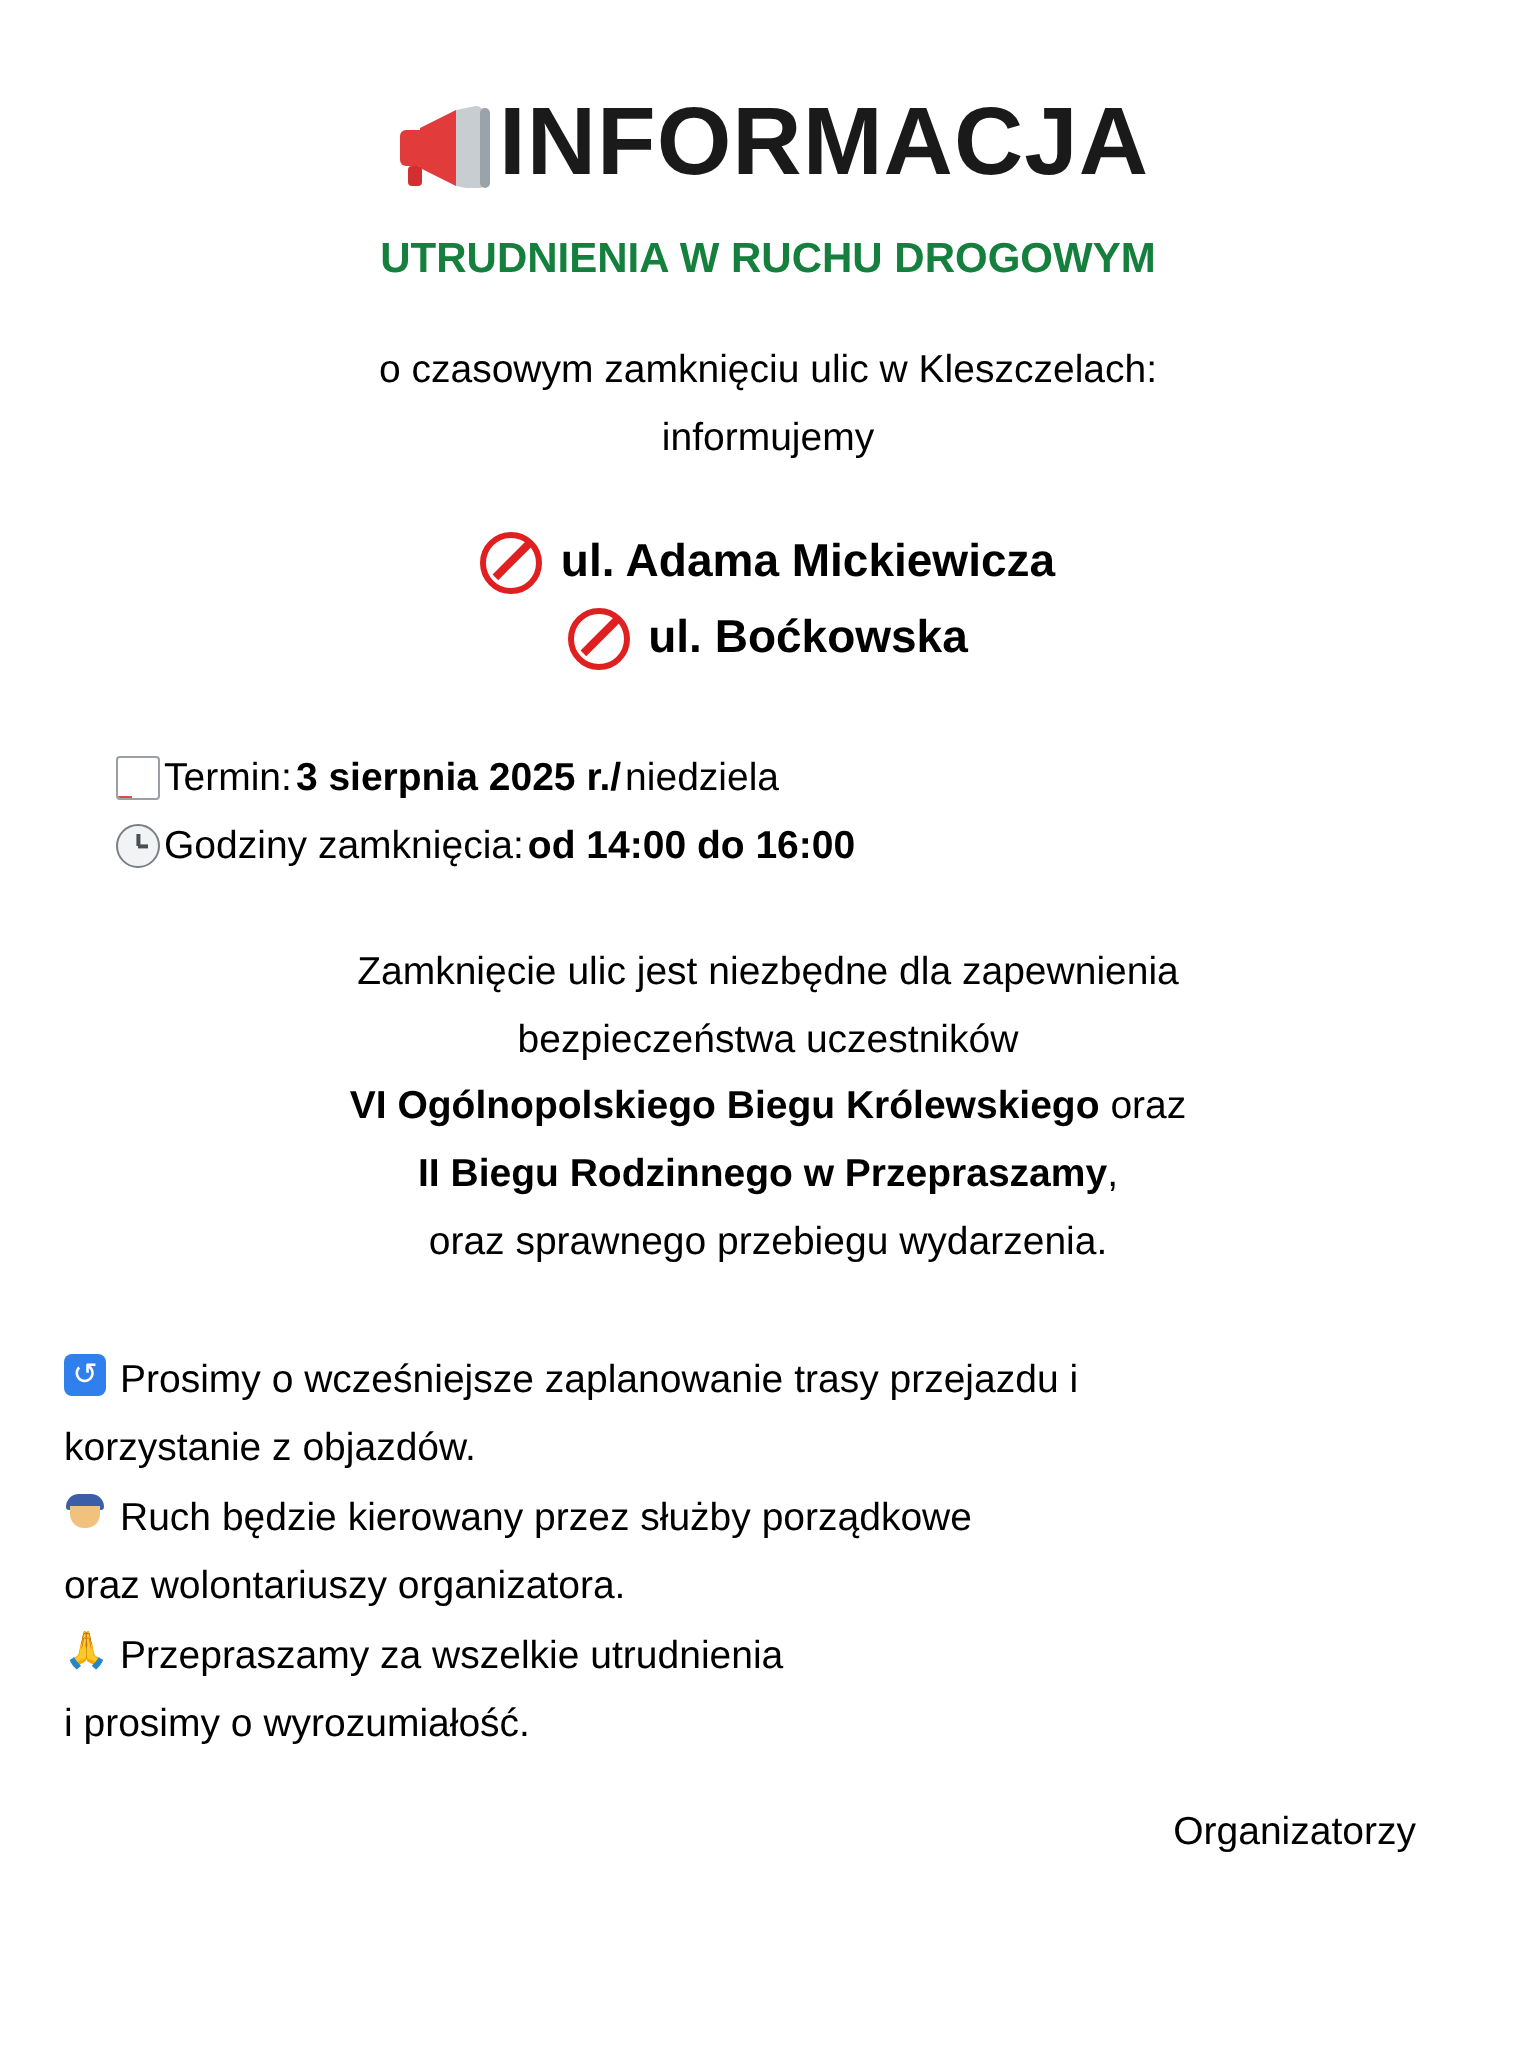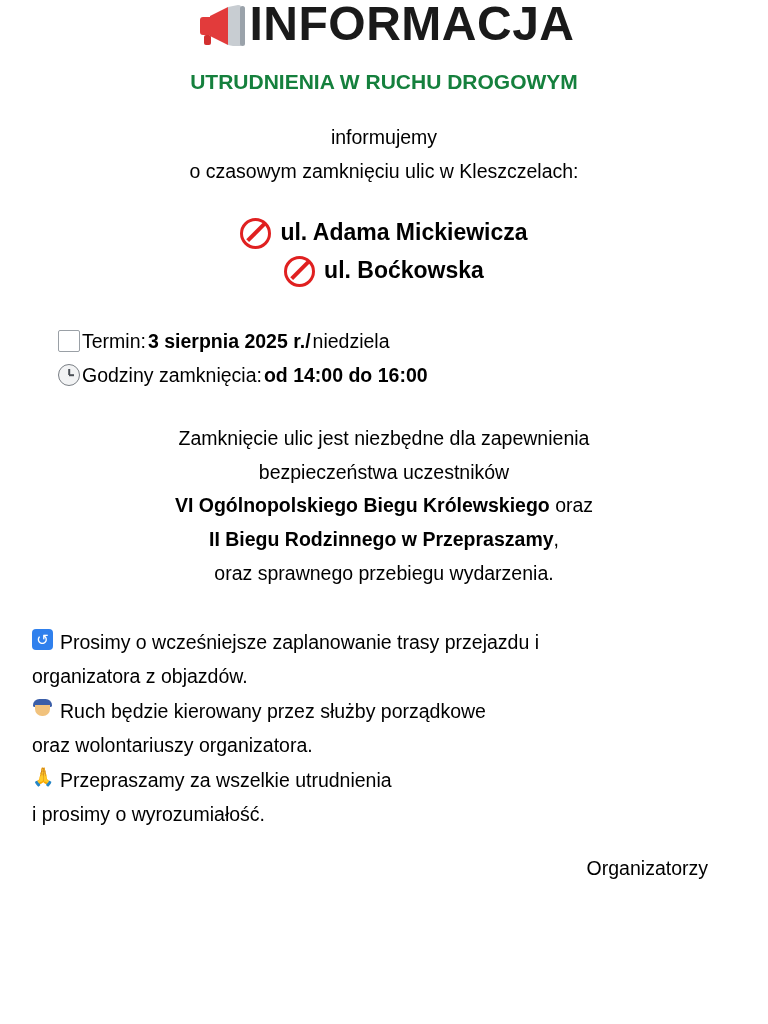--- a/index.html
+++ b/index.html
@@ -21,20 +21,21 @@
     padding: 0 32px;
     position: relative;
   }
 
   
   .title-row {
     display: flex;
     align-items: center;
     justify-content: center;
     gap: 0;
+    margin-top: 48px;
   }
   .megaphone {
     display: inline-block;
     width: 56px;
     height: 44px;
     position: relative;
     flex: 0 0 auto;
   }
   .title-text {
     font-size: 48px;
@@ -229,22 +230,22 @@
         <rect x="10" y="33" width="7" height="10" rx="2" fill="#d23030"></rect>
         <rect x="46" y="4" width="5" height="40" rx="2.5" fill="#9aa2aa"></rect>
       </svg>
     </span>
     <span class="title-text">INFORMACJA</span>
   </div>
 
   <div class="subtitle">UTRUDNIENIA W RUCHU DROGOWYM</div>
 
   <div class="intro">
+    <div>o czasowym zamknięciu ulic w Kleszczelach:</div>
     <div>informujemy</div>
-    <div>o czasowym zamknięciu ulic w Kleszczelach:</div>
   </div>
 
   <div class="streets">
     <div class="street-line">
       <span class="no-entry"></span>
       <span>ul. Adama Mickiewicza</span>
     </div>
     <div class="street-line">
       <span class="no-entry"></span>
       <span>ul. Boćkowska</span>
@@ -281,21 +282,21 @@
     <div>oraz sprawnego przebiegu wydarzenia.</div>
   </div>
 
   <div class="notes">
 
     <div class="note-block">
       <div class="note-first-line">
         <span class="ico arrows">↺</span>
         <span class="note-text">Prosimy o wcześniejsze zaplanowanie trasy przejazdu i</span>
       </div>
-      <div>organizatora z objazdów.</div>
+      <div>korzystanie z objazdów.</div>
     </div>
 
     <div class="note-block">
       <div class="note-first-line">
         <span class="ico officer">
           <span class="cap"></span>
             <span class="face"></span>
         </span>
         <span class="note-text">Ruch będzie kierowany przez służby porządkowe</span>
       </div>

